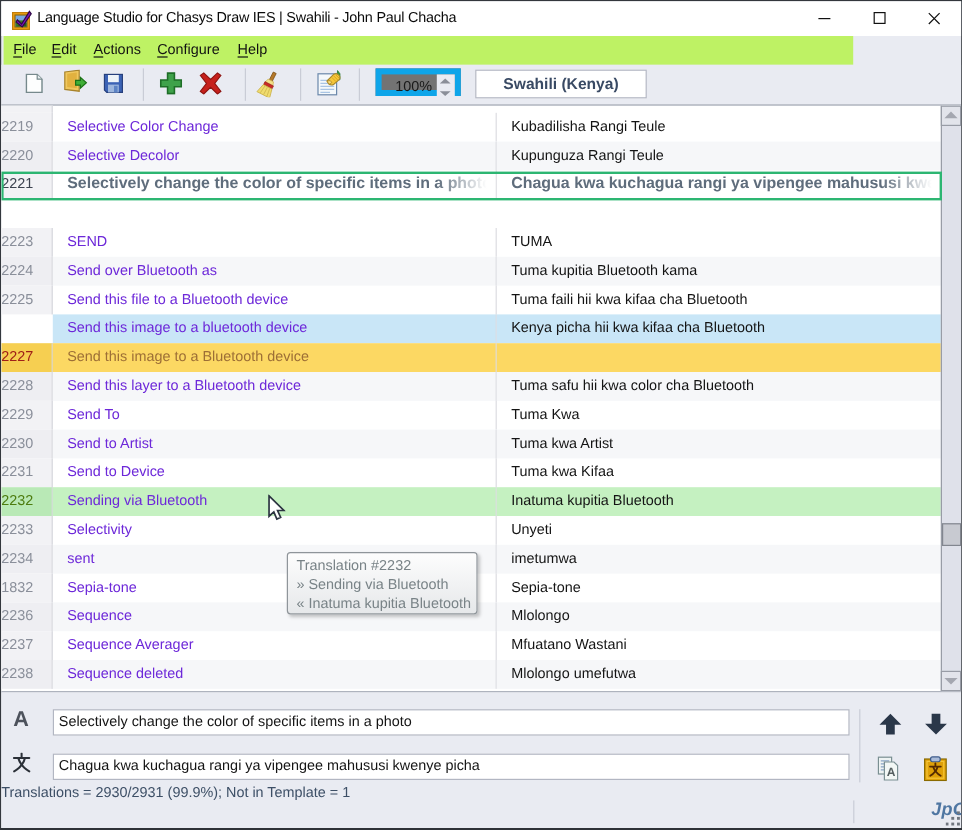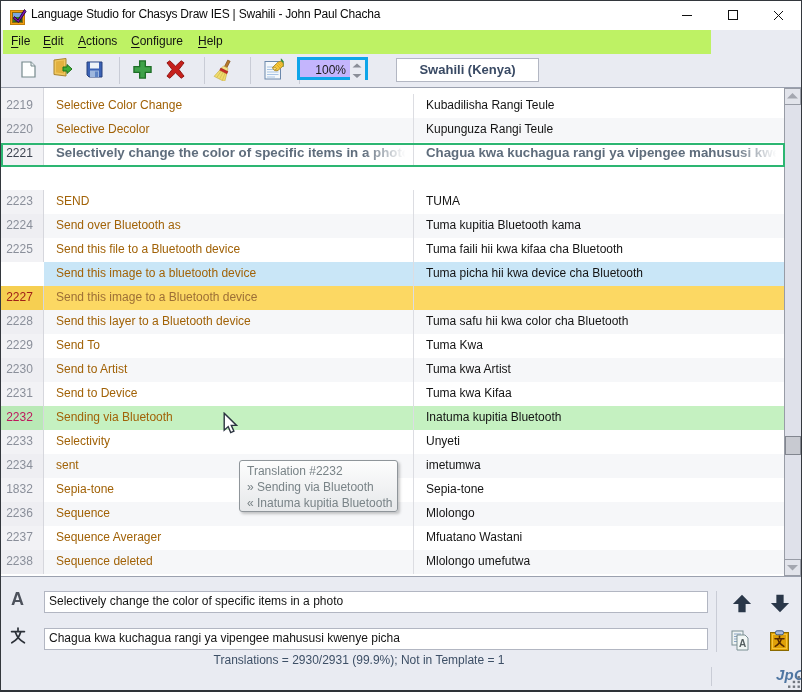--- a/index.html
+++ b/index.html
@@ -14,54 +14,54 @@
 .titlebar { position:absolute; left:0; top:0; width:800px; height:29px; background:#ffffff; }
 .apptitle { position:absolute; left:30px; top:6px; font-size:12px; color:#0a0a0a; letter-spacing:-0.2px; }
 .appicon { position:absolute; left:9px; top:6px; }
 .capbtn { position:absolute; top:0; width:46px; height:29px; }
 .menubar { position:absolute; left:2px; top:29px; width:708px; height:24px; background:#bef264; font-size:12px; color:#121212; }
 .menubar span { position:absolute; top:4px; }
 .menubar u { text-decoration:underline; text-underline-offset:2px; }
 .toolbar { position:absolute; left:0; top:53px; width:800px; height:33px; background:#e9ebf2; }
 .tsep { position:absolute; top:3px; width:1px; height:27px; background:#c9ccd6; }
 .ticon { position:absolute; }
-.spinbox { position:absolute; left:296px; top:3px; width:71px; height:23px; background:#c4b5fd; border:3px solid #0ea5e9; }
+.spinbox { position:absolute; left:312px; top:3px; width:71px; height:23px; background:#737373; border:5px solid #0ea5e9; }
 .spintext { position:absolute; right:19px; top:3px; font-size:12px; color:#1a1a1a; }
 .langbtn { position:absolute; left:395px; top:4px; width:143px; height:24px; background:#fff; border:1px solid #b3b7c3; text-align:center; font-size:13px; font-weight:bold; color:#394a64; line-height:22px; }
 
 .tablewrap { position:absolute; left:0; top:86px; width:800px; height:490px; background:#ffffff; border-top:1px solid #9ba1af; border-bottom:1px solid #9ba1af; }
 .grid { position:absolute; left:0; top:0; width:784px; height:488px; overflow:hidden; }
 .row { position:absolute; left:0; width:784px; height:24px; }
-.num { position:absolute; left:0; top:0; width:43px; height:24px; background:#f2f2f5; border-right:1px solid #d6d7dd; font-size:12px; color:#8a8f9a; text-align:center; padding-right:5px; line-height:22px; }
-.c1 { position:absolute; left:43px; top:0; width:370px; height:24px; border-right:1px solid #dcdde2; font-size:12px; color:#a16207; line-height:22px; padding-left:12px; white-space:nowrap; overflow:hidden; }
+.num { position:absolute; left:0; top:0; width:43px; height:24px; background:#f2f2f5; border-right:1px solid #d6d7dd; font-size:12px; color:#8a8f9a; text-align:left; padding-right:5px; line-height:22px; }
+.c1 { position:absolute; left:43px; top:0; width:370px; height:24px; border-right:1px solid #dcdde2; font-size:12px; color:#6d28d9; line-height:22px; padding-left:12px; white-space:nowrap; overflow:hidden; }
 .c2 { position:absolute; left:413px; top:0; width:370px; height:24px; font-size:12px; color:#141414; line-height:22px; padding-left:12px; white-space:nowrap; overflow:hidden; }
 .row.alt .num { background:#eeeef2; }
 .row.alt .c1, .row.alt .c2 { background:#f6f7f9; }
 .row.blue .num { background:#bfe0f1; color:#7d8795;margin-top:28px; }
 .row.blue .c1, .row.blue .c2 { background:#c9e6f7; }
 .row.amber .num { background:#f6cf51; color:#a02018; }
 .row.amber .c1, .row.amber .c2 { background:#fcd863; }
 .row.amber .c1 { color:#9d6f36; }
-.row.green .num { background:#b9e9b6; color:#be185d; }
+.row.green .num { background:#b9e9b6; color:#4d7c0f; }
 .row.green .c1, .row.green .c2 { background:#c5f1c1; }
 
 .row.sel .num { color:#3c4350; }
 .row.sel .c1, .row.sel .c2 { font-weight:bold; color:#5f6d7c; font-size:13.3px; }
 .selborder { position:absolute; left:0; top:55px; width:784px; height:24px; border:2px solid #2db672; z-index:10; pointer-events:none; }
 .fade1 { position:absolute; right:0; top:0; width:50px; height:24px; background:linear-gradient(to right, rgba(255,255,255,0), #ffffff 85%); }
 
 .vscroll { position:absolute; left:783px; top:0; width:17px; height:488px; background:#dfe1ea; border-left:1px solid #989ca6; }
 .sbtn { position:absolute; left:-1px; width:17px; height:17px; background:#e2e4eb; border:1px solid #989ca6; }
 .sthumb { position:absolute; left:0; top:348px; width:16px; height:19px; background:#c8cad1; border:1px solid #82868f; }
 
 .bottom { position:absolute; left:0; top:576px; width:800px; height:114px; background:#e9ebf2; }
 .biglabel { position:absolute; font-weight:bold; color:#4d525c; }
 .input { position:absolute; left:43px; width:664px; height:22px; background:#fff; border:1px solid #b2b6c2; font-size:12px; color:#141414; line-height:18px; padding-left:4px; white-space:nowrap; overflow:hidden; }
 .vsep { position:absolute; width:1px; background:#c9ccd6; }
-.status { position:absolute; left:0; top:76px; width:716px; text-align:center; font-size:12px; color:#3d4f66; }
+.status { position:absolute; left:0; top:76px; width:716px; font-size:12px; color:#3d4f66; }
 .logo { position:absolute; left:731px; top:89px; font-size:15px; font-weight:bold; font-style:italic; color:#4f76a2; letter-spacing:0.2px;margin-left:44px; }
 
 .tooltip { position:absolute; left:238px; top:435px; width:159px; height:52px; background:linear-gradient(#fdfdfd,#e6e8ea); border:1px solid #8f959a; border-radius:3px; box-shadow:2px 2px 3px rgba(0,0,0,0.22); font-size:12px; color:#798387; padding:2px 0 0 7px; line-height:16px; z-index:50;margin-top:24px; }
 </style>
 </head>
 <body>
   <div class="titlebar">
     <svg class="appicon" width="17" height="18" viewBox="0 0 17 18">
       <rect x="0.5" y="3.5" width="14" height="14" fill="#f2a211" stroke="#c17d0a" stroke-width="1"></rect>
       <rect x="2.5" y="5.5" width="10" height="10" fill="#7aa8e0" stroke="#8a6914" stroke-width="1"></rect>
@@ -183,21 +183,21 @@
         <div class="c2">Tuma kupitia Bluetooth kama</div>
       </div>
       <div class="row" style="top:150px">
         <div class="num">2225</div>
         <div class="c1">Send this file to a Bluetooth device</div>
         <div class="c2">Tuma faili hii kwa kifaa cha Bluetooth</div>
       </div>
       <div class="row blue" style="top:174px">
         <div class="num">2226</div>
         <div class="c1">Send this image to a bluetooth device</div>
-        <div class="c2">Tuma picha hii kwa device cha Bluetooth</div>
+        <div class="c2">Kenya picha hii kwa kifaa cha Bluetooth</div>
       </div>
       <div class="row amber" style="top:198px">
         <div class="num">2227</div>
         <div class="c1">Send this image to a Bluetooth device</div>
         <div class="c2"></div>
       </div>
       <div class="row alt" style="top:222px">
         <div class="num">2228</div>
         <div class="c1">Send this layer to a Bluetooth device</div>
         <div class="c2">Tuma safu hii kwa color cha Bluetooth</div>

